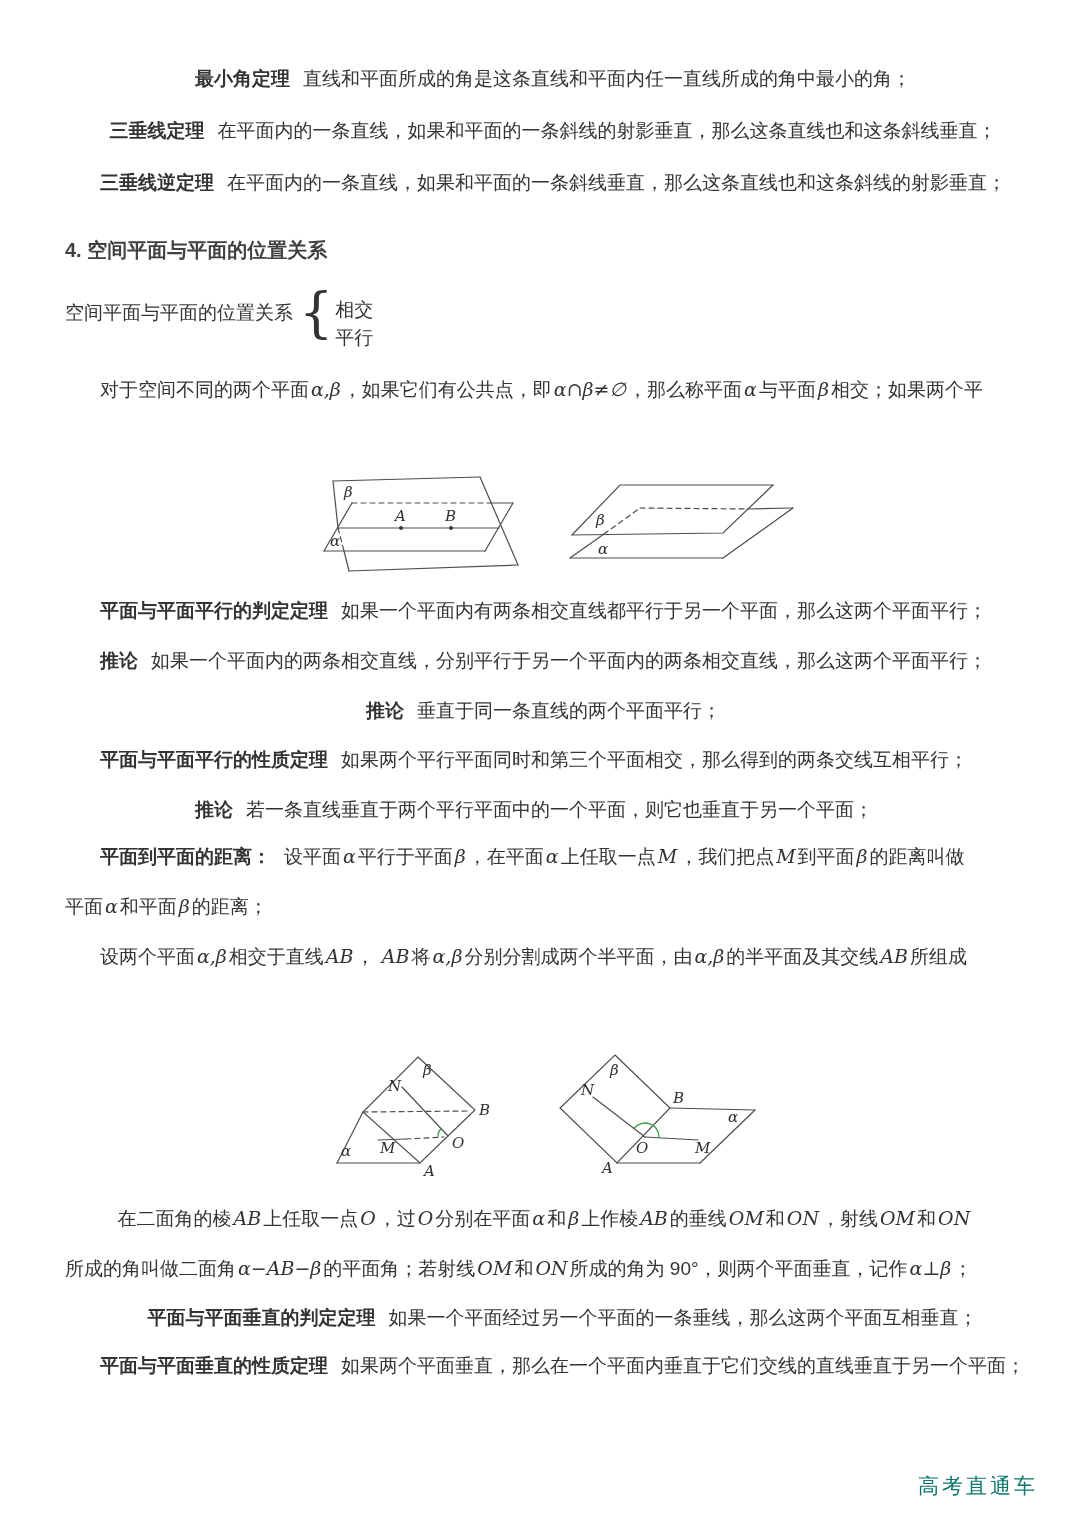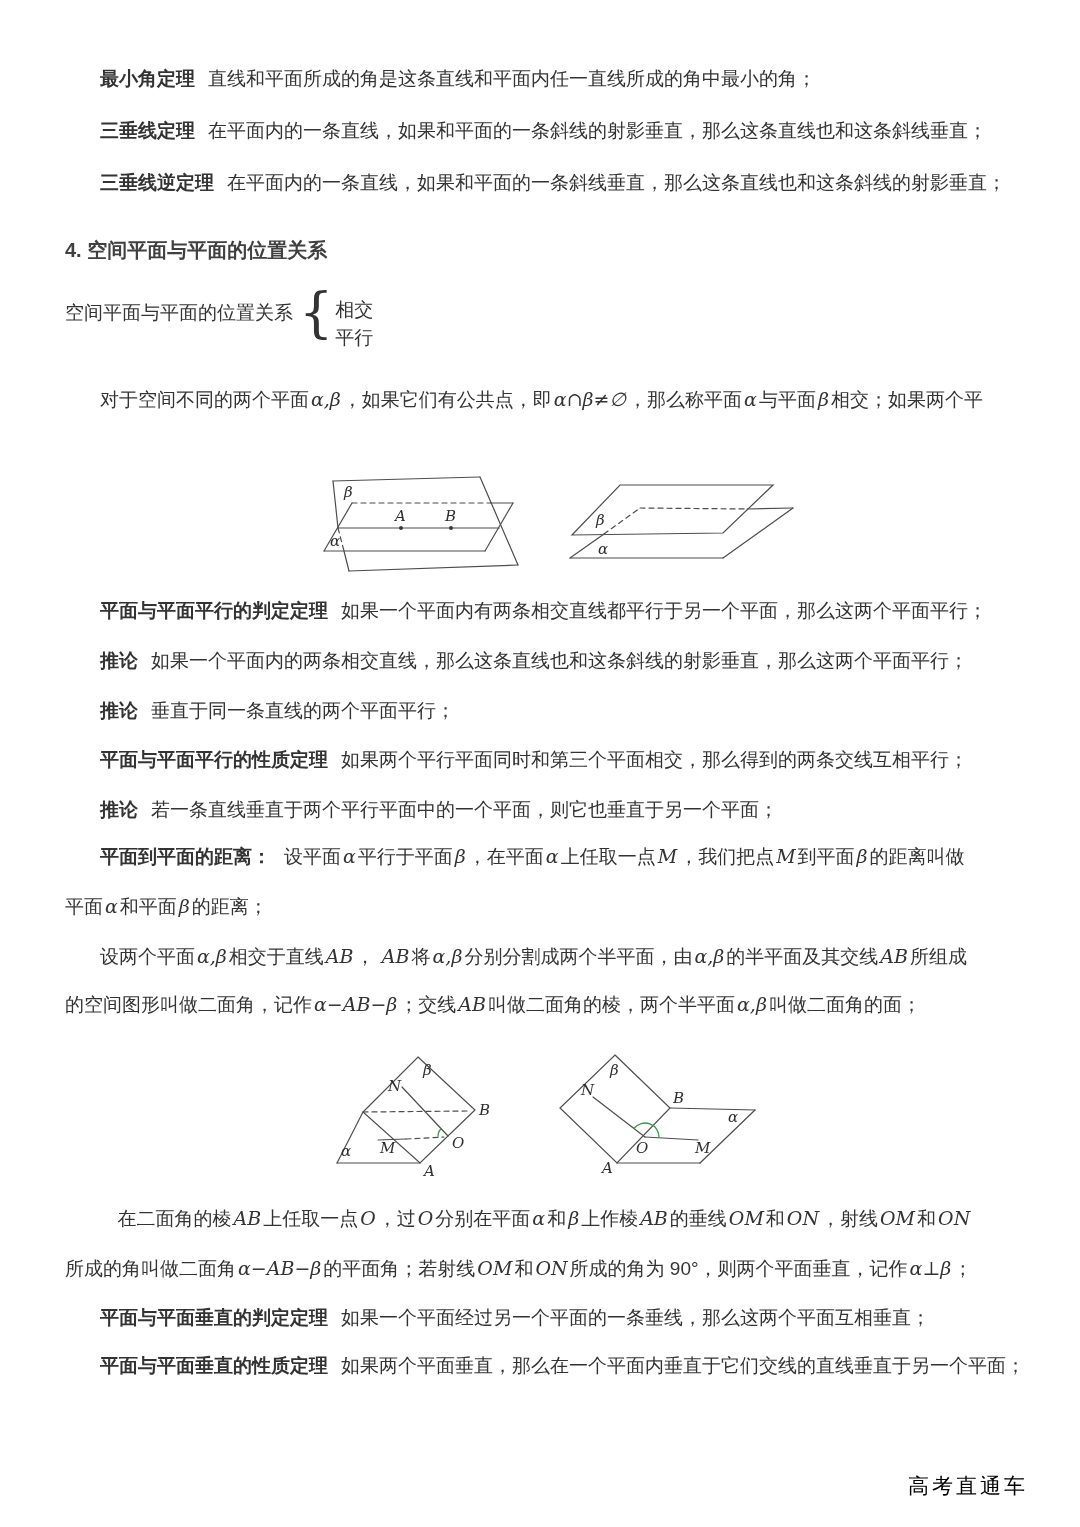--- a/index.html
+++ b/index.html
@@ -2,38 +2,38 @@
 <html><head>
 <meta charset="utf-8">
 <style>
   html,body{margin:0;padding:0;background:#fff;}
   .page{position:relative;width:1080px;height:1527px;background:#ffffff;overflow:hidden;
         font-family:"Liberation Sans","DejaVu Sans",sans-serif;color:#333333;font-size:19px;}
   .block{position:absolute;left:65px;white-space:nowrap;}
   .lh52 .line{height:52px;line-height:52px;}
   .lh50 .line{height:50px;line-height:50px;}
   .lh48 .line{height:48px;line-height:48px;}
-  .indent{padding-left:35px;}
+  .indent{padding-left:35px;text-align:center;}
   .indent2{padding-left:48px;text-align:right;}
   .seg-b{font-weight:bold;margin-right:13px;}
   .seg-m{font-family:"DejaVu Serif","Liberation Serif",serif;font-style:italic;padding:0 2px;}
   .heading{position:absolute;left:65px;top:237px;font-size:20px;font-weight:bold;color:#404040;}
   .formula{position:absolute;left:65px;top:281px;height:64px;display:flex;align-items:center;
            font-family:"DejaVu Serif","Liberation Serif",serif;text-align:center;}
   .formula-lead{font-size:19px;}
   .brace{font-size:54px;font-weight:300;margin:0 2px 0 6px;line-height:60px;}
   .cases{display:flex;flex-direction:column;gap:6px;font-size:19px;line-height:22px;margin-top:20px;}
   .fig{position:absolute;}
   .stroke{stroke:#4d4d4d;stroke-width:1.2;fill:none;stroke-linecap:round;}
   .dash{stroke-dasharray:5 4;}
   .green{stroke:#2e9e3e;stroke-width:1.3;fill:none;}
   .dot{fill:#3a3a3a;stroke:none;}
   .svg-label{font-family:"DejaVu Serif","Liberation Serif",serif;font-style:italic;
              font-size:15px;fill:#2f2f2f;}
-  .watermark{position:absolute;top:1472px;right:52px;font-size:21px;color:#000000;letter-spacing:3px;}
+  .watermark{position:absolute;top:1472px;right:42px;font-size:21px;color:#0f766e;letter-spacing:3px;}
 </style>
 </head>
 <body>
 
 <div class="page">
 
   <div class="block lh52" style="top:53px">
       <div class="line indent"><span class="seg-b">最小角定理</span><span class="seg-t">直线和平面所成的角是这条直线和平面内任一直线所成的角中最小的角；</span></div>
       <div class="line indent"><span class="seg-b">三垂线定理</span><span class="seg-t">在平面内的一条直线，如果和平面的一条斜线的射影垂直，那么这条直线也和这条斜线垂直；</span></div>
       <div class="line indent"><span class="seg-b">三垂线逆定理</span><span class="seg-t">在平面内的一条直线，如果和平面的一条斜线垂直，那么这条直线也和这条斜线的射影垂直；</span></div>
@@ -43,21 +43,21 @@
 
   <div class="formula">
     <span class="formula-lead">空间平面与平面的位置关系</span>
     <span class="brace">{</span>
     <span class="cases">
       <span>相交</span>
       <span>平行</span>
     </span>
   </div>
 
-  <div class="block lh50" style="top:374px">
+  <div class="block lh50" style="top:364px">
       <div class="line indent"><span class="seg-t">对于空间不同的两个平面</span><span class="seg-m">α,β</span><span class="seg-t">，如果它们有公共点，即</span><span class="seg-m">α∩β≠∅</span><span class="seg-t">，那么称平面</span><span class="seg-m">α</span><span class="seg-t">与平面</span><span class="seg-m">β</span><span class="seg-t">相交；如果两个平</span></div>
     </div>
 
   <svg class="fig" style="left:318px;top:463px" width="222" height="126" viewBox="0 0 222 126">
     <line class="stroke" x1="6" y1="88" x2="167" y2="88"></line>
     <line class="stroke" x1="167" y1="88" x2="195" y2="40"></line>
     <line class="stroke" x1="173" y1="40" x2="195" y2="40"></line>
     <line class="stroke dash" x1="34" y1="40" x2="173" y2="40"></line>
     <line class="stroke" x1="6" y1="88" x2="34" y2="40"></line>
     <line class="stroke" x1="20" y1="65" x2="181" y2="65"></line>
@@ -82,37 +82,36 @@
     <line class="stroke dash" x1="80" y1="40" x2="187" y2="41"></line>
     <line class="stroke" x1="187" y1="41" x2="233" y2="40"></line>
     <line class="stroke" x1="10" y1="90" x2="44" y2="66"></line>
     <line class="stroke dash" x1="44" y1="66" x2="80" y2="40"></line>
     <text class="svg-label" x="36" y="57">β</text>
     <text class="svg-label" x="38" y="86">α</text>
   </svg>
 
   <div class="block lh50" style="top:586px">
       <div class="line indent"><span class="seg-b">平面与平面平行的判定定理</span><span class="seg-t">如果一个平面内有两条相交直线都平行于另一个平面，那么这两个平面平行；</span></div>
-      <div class="line indent"><span class="seg-b">推论</span><span class="seg-t">如果一个平面内的两条相交直线，那么这条直线也和这条斜线的射影垂直，那么这两个平面平行；</span></div>
+      <div class="line indent"><span class="seg-b">推论</span><span class="seg-t">如果一个平面内的两条相交直线，分别平行于另一个平面内的两条相交直线，那么这两个平面平行；</span></div>
       <div class="line indent"><span class="seg-b">推论</span><span class="seg-t">垂直于同一条直线的两个平面平行；</span></div>
     </div>
 
   <div class="block lh50" style="top:735px">
       <div class="line indent"><span class="seg-b">平面与平面平行的性质定理</span><span class="seg-t">如果两个平行平面同时和第三个平面相交，那么得到的两条交线互相平行；</span></div>
       <div class="line indent"><span class="seg-b">推论</span><span class="seg-t">若一条直线垂直于两个平行平面中的一个平面，则它也垂直于另一个平面；</span></div>
     </div>
 
   <div class="block lh50" style="top:831px">
       <div class="line indent"><span class="seg-b">平面到平面的距离：</span><span class="seg-t">设平面</span><span class="seg-m">α</span><span class="seg-t">平行于平面</span><span class="seg-m">β</span><span class="seg-t">，在平面</span><span class="seg-m">α</span><span class="seg-t">上任取一点</span><span class="seg-m">M</span><span class="seg-t">，我们把点</span><span class="seg-m">M</span><span class="seg-t">到平面</span><span class="seg-m">β</span><span class="seg-t">的距离叫做</span></div>
       <div class="line"><span class="seg-t">平面</span><span class="seg-m">α</span><span class="seg-t">和平面</span><span class="seg-m">β</span><span class="seg-t">的距离；</span></div>
     </div>
 
   <div class="block lh48" style="top:932px">
       <div class="line indent"><span class="seg-t">设两个平面</span><span class="seg-m">α,β</span><span class="seg-t">相交于直线</span><span class="seg-m">AB</span><span class="seg-t">， </span><span class="seg-m">AB</span><span class="seg-t">将</span><span class="seg-m">α,β</span><span class="seg-t">分别分割成两个半平面，由</span><span class="seg-m">α,β</span><span class="seg-t">的半平面及其交线</span><span class="seg-m">AB</span><span class="seg-t">所组成</span></div>
-      <div class="line"><span class="seg-t">的空间图形叫做二面角，记作</span><span class="seg-m">α−AB−β</span><span class="seg-t">；交线</span><span class="seg-m">AB</span><span class="seg-t">叫做二面角的棱，两个半平面</span><span class="seg-m">α,β</span><span class="seg-t">叫做二面角的面；</span></div>
     </div>
 
   <svg class="fig" style="left:328px;top:1043px" width="185" height="145" viewBox="0 0 185 145">
     <path class="stroke" d="M90 14 L147 67 L92 120 L35 69 Z"></path>
     <line class="stroke" x1="74" y1="44" x2="120" y2="93"></line>
     <line class="stroke" x1="9" y1="120" x2="92" y2="120"></line>
     <line class="stroke" x1="9" y1="120" x2="35" y2="69"></line>
     <line class="stroke dash" x1="35" y1="69" x2="140" y2="68"></line>
     <line class="stroke" x1="50" y1="97" x2="78" y2="96"></line>
     <line class="stroke dash" x1="78" y1="96" x2="116" y2="94"></line>

